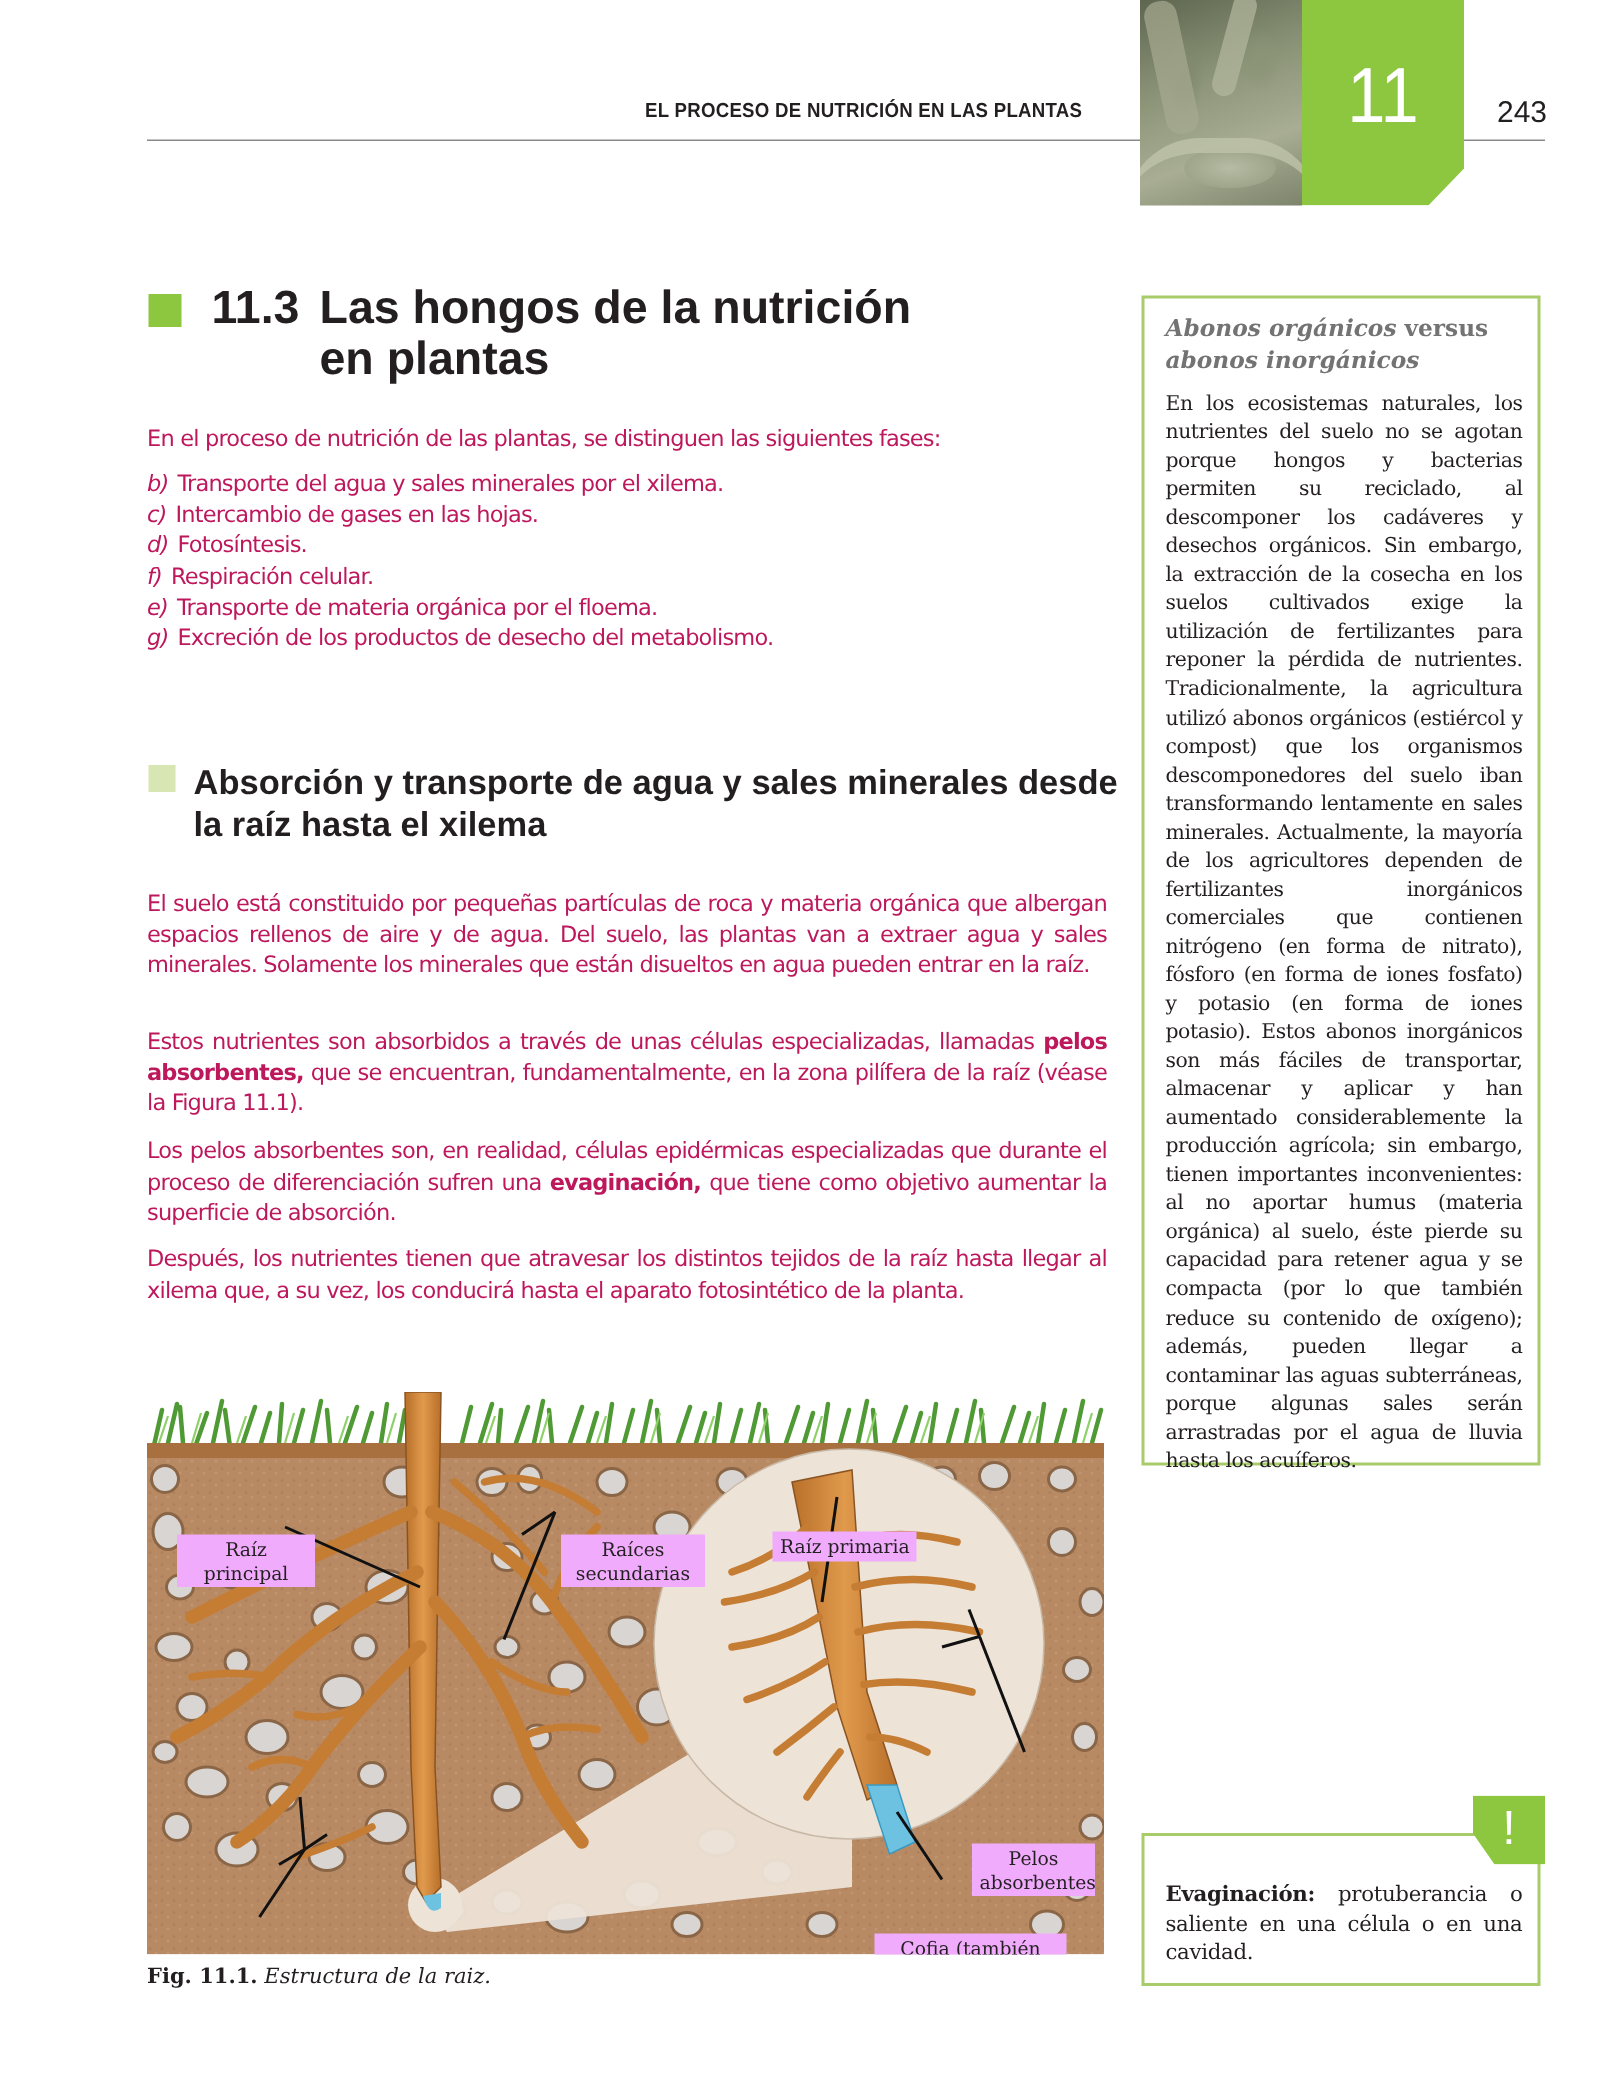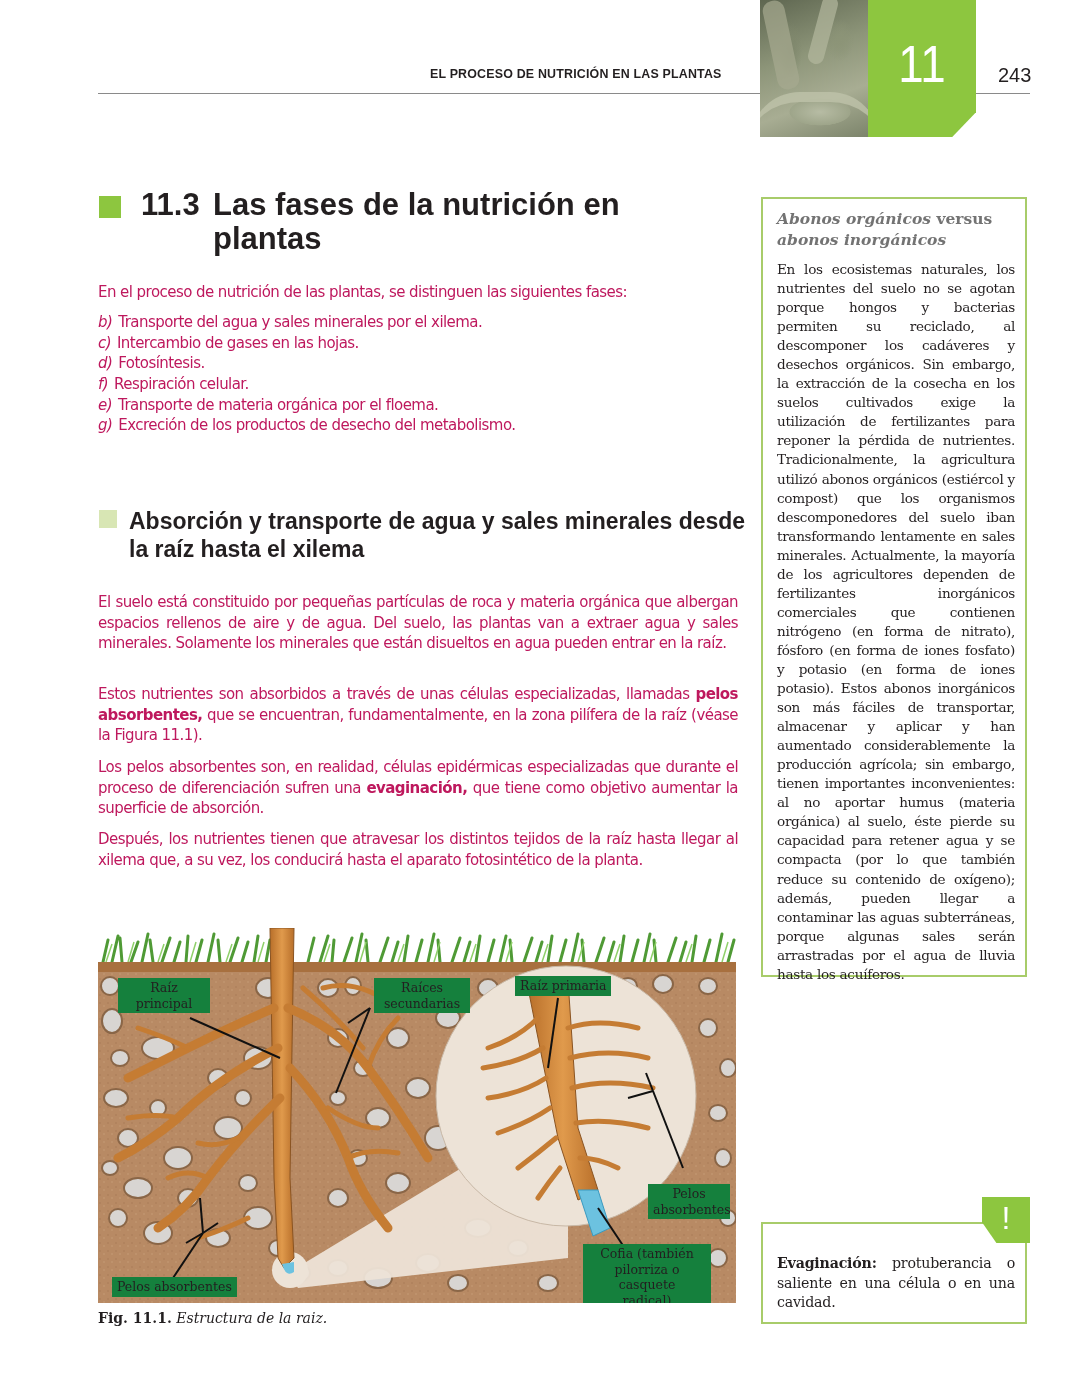--- a/index.html
+++ b/index.html
@@ -39,21 +39,21 @@
   .sub-title { position: absolute; left: 129px; top: 507px; width: 620px; font-family: "Liberation Sans", sans-serif; font-weight: bold; font-size: 23px; line-height: 28px; color: #231f20; }
 
   .para { position: absolute; left: 98px; width: 640px; line-height: 20.5px; text-align: justify; margin: 0; }
   .para b { font-weight: bold; }
 
   
   .figure { position: absolute; left: 98px; top: 928px; width: 638px; height: 375px; overflow: hidden; }
   .fig-caption { position: absolute; left: 98px; top: 1310px; font-family: "DejaVu Serif", serif; font-size: 14px; color: #231f20; }
   .fig-caption b { font-weight: bold; }
   .fig-caption i { font-style: italic; }
-  .fig-label { position: absolute; background: #15803d; font-family: "DejaVu Serif", serif; font-size: 12.5px; line-height: 15.5px; color: #231f20; text-align: center; padding: 2px 5px; }
+  .fig-label { position: absolute; background: #f0abfc; font-family: "DejaVu Serif", serif; font-size: 12.5px; line-height: 15.5px; color: #231f20; text-align: center; padding: 2px 5px; margin-top: 45px; }
 
   
   .side-box { position: absolute; left: 761px; top: 197px; width: 266px; height: 780px; border: 2px solid #a8cc6a; box-sizing: border-box; }
   .side-title { position: absolute; left: 777px; top: 208px; width: 240px; font-family: "DejaVu Serif", serif; font-weight: bold; font-size: 15.5px; line-height: 21px; color: #737373; }
   .side-title i { font-style: italic; }
   .side-body { position: absolute; left: 777px; top: 260px; width: 238px; font-family: "DejaVu Serif", serif; font-size: 13.6px; line-height: 19.05px; color: #231f20; text-align: justify; margin: 0; letter-spacing: -0.3px; }
 
   
   .def-box { position: absolute; left: 761px; top: 1222px; width: 266px; height: 102px; border: 2px solid #a8cc6a; box-sizing: border-box; }
   .def-tab { position: absolute; left: 982px; top: 1197px; width: 48px; height: 46px; background: #8dc63f; clip-path: polygon(0 0, 100% 0, 100% 100%, 30% 100%, 0 55%); }
@@ -70,21 +70,21 @@
   <div class="trunk1"></div>
   <div class="trunk2"></div>
   <div class="root"></div>
 </div>
 <div class="chapter-tab"></div>
 <div class="chapter-num">11</div>
 <div class="page-num">243</div>
 
 <div class="sq-big"></div>
 <div class="sec-num">11.3</div>
-<div class="sec-title">Las fases de la nutrición en plantas</div>
+<div class="sec-title">Las hongos de la nutrición en plantas</div>
 
 <div class="intro body-text narrow">En el proceso de nutrición de las plantas, se distinguen las siguientes fases:</div>
 
 <ul class="phase-list body-text narrow">
   <li><span class="lt">b)</span><span>Transporte del agua y sales minerales por el xilema.</span></li>
   <li><span class="lt">c)</span><span>Intercambio de gases en las hojas.</span></li>
   <li><span class="lt">d)</span><span>Fotosíntesis.</span></li>
   <li><span class="lt">f)</span><span>Respiración celular.</span></li>
   <li><span class="lt">e)</span><span>Transporte de materia orgánica por el floema.</span></li>
   <li><span class="lt">g)</span><span>Excreción de los productos de desecho del metabolismo.</span></li>

